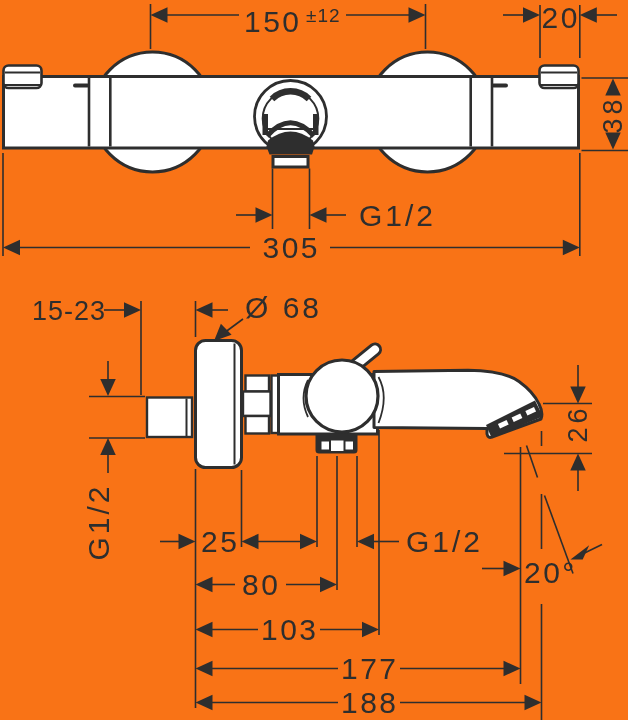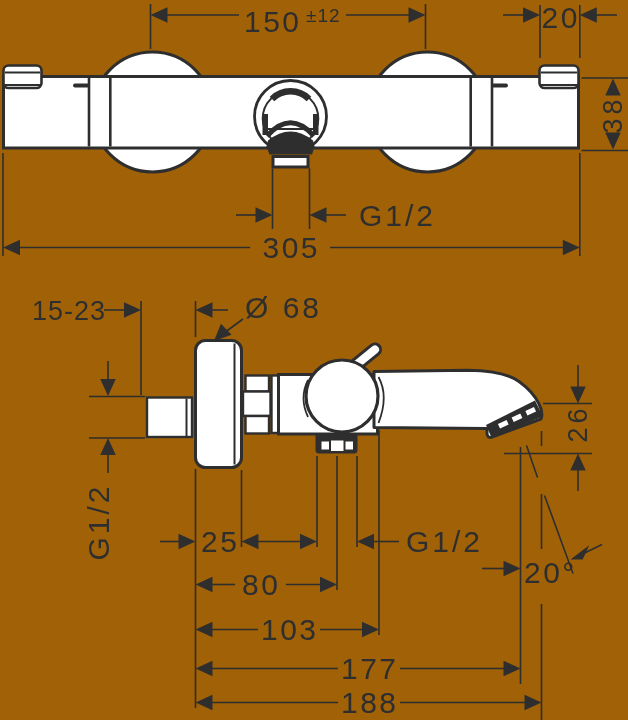--- a/index.html
+++ b/index.html
@@ -5,21 +5,21 @@
   html, body {
     margin: 0;
     padding: 0;
     background: #ffffff;
   }
   .page {
     will-change: transform;
     position: relative;
     width: 628px;
     height: 720px;
-    background: #a16207;
+    background: #f97316;
     overflow: hidden;
   }
   svg {
     display: block;
   }
   .ln  { stroke: #2e2e2e; fill: none; }
   .w3  { stroke-width: 3; }
   .w32 { stroke-width: 3.2; }
   .w26 { stroke-width: 2.6; }
   .w24 { stroke-width: 2.4; }

